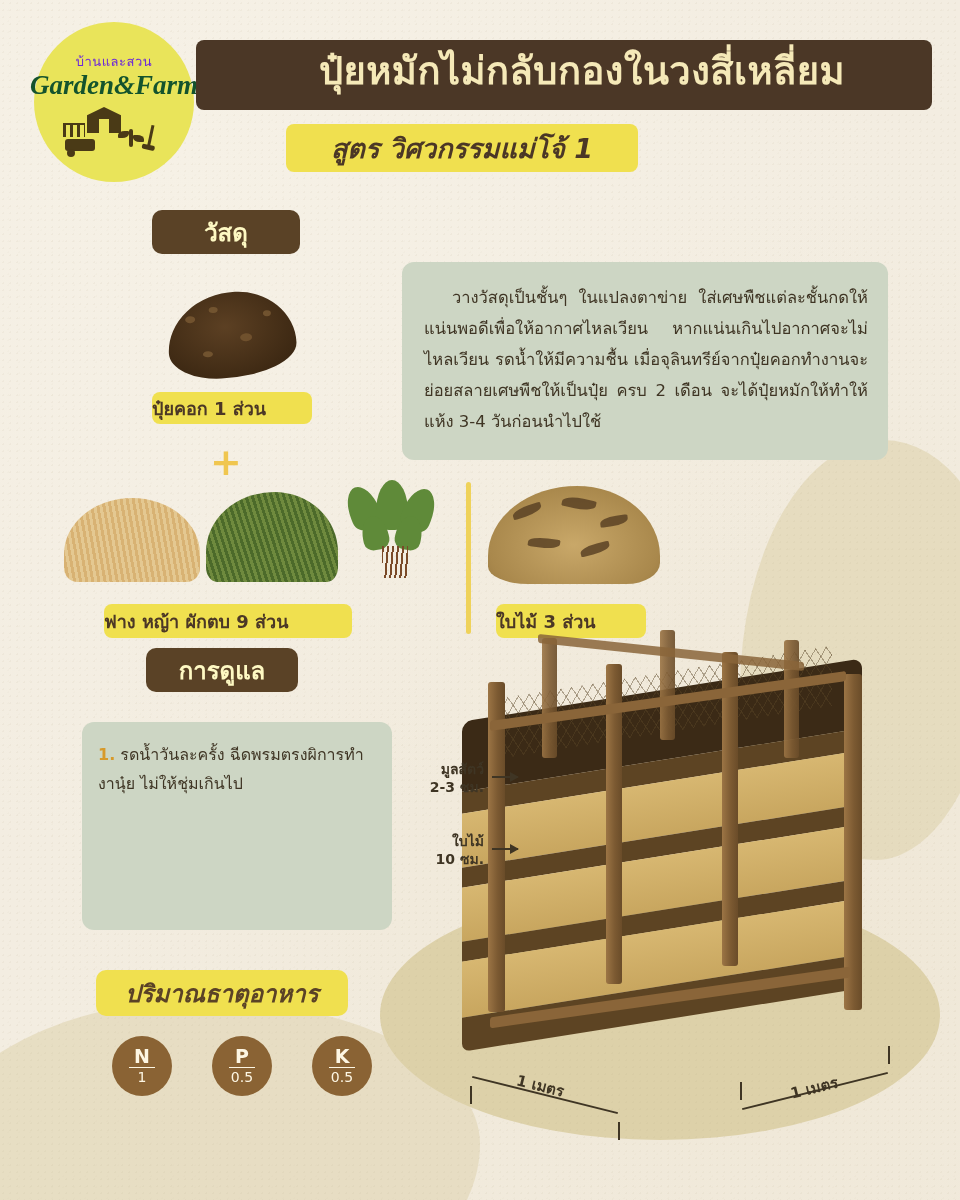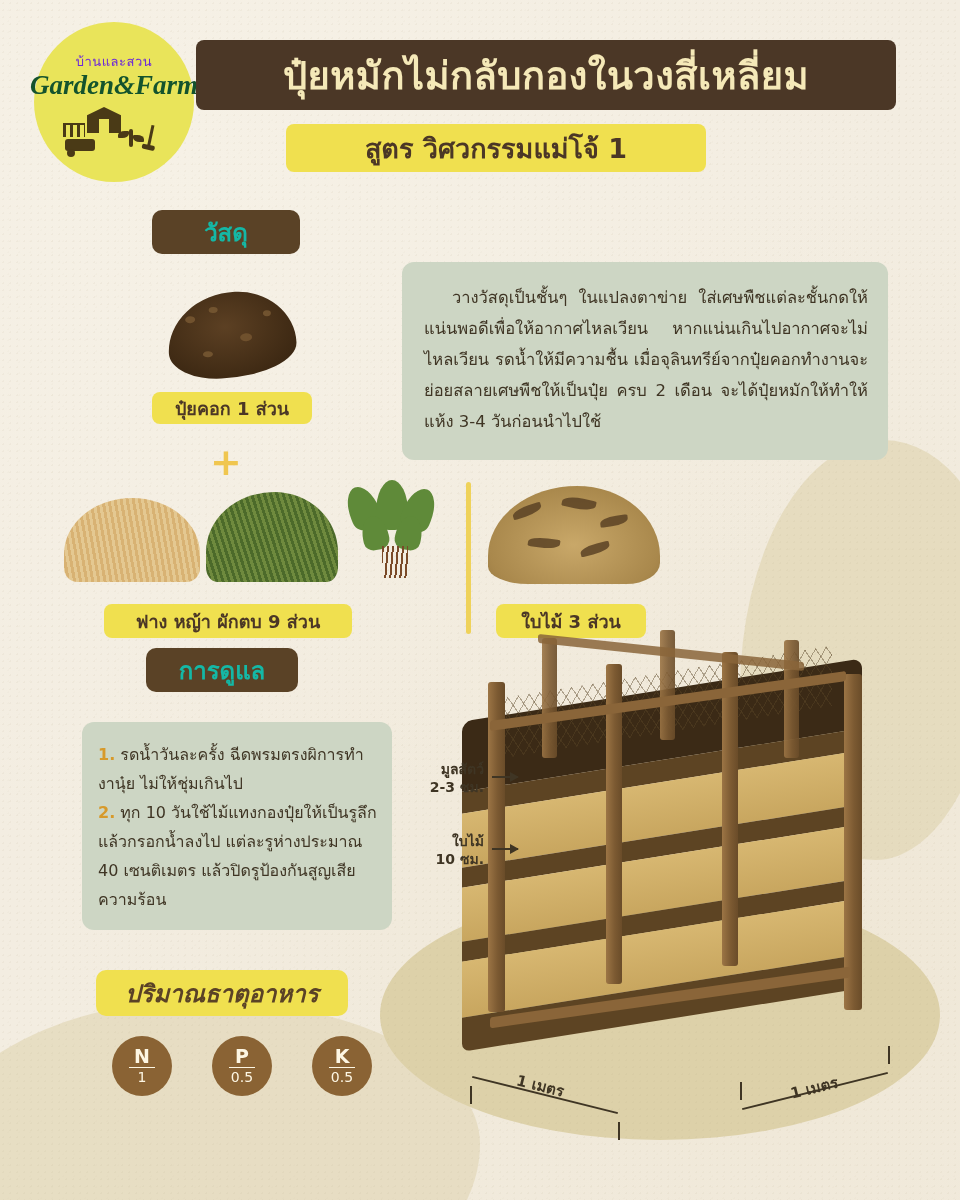--- a/index.html
+++ b/index.html
@@ -41,48 +41,48 @@
   .wheel{position:absolute;left:6px;top:32px;width:30px;height:12px;background:#4a3a16;border-radius:3px;}
   .wheel:after{content:"";position:absolute;left:2px;top:10px;width:8px;height:8px;border-radius:50%;background:#4a3a16;}
   .sprout{position:absolute;left:70px;top:22px;width:4px;height:18px;background:#4a3a16;border-radius:2px;}
   .sprout:before,.sprout:after{content:"";position:absolute;width:11px;height:7px;background:#4a3a16;border-radius:60% 10% 60% 10%;}
   .sprout:before{left:-11px;top:2px;}
   .sprout:after{left:4px;top:6px;transform:scaleX(-1);}
   .tool{position:absolute;left:90px;top:18px;width:3px;height:24px;background:#4a3a16;transform:rotate(12deg);}
   .tool:after{content:"";position:absolute;left:-5px;top:20px;width:13px;height:5px;background:#4a3a16;border-radius:2px;}
 
   .title-bar{position:absolute;left:196px;top:40px;width:700px;height:70px;background:#4b3726;
-             border-radius:8px;display:flex;align-items:center;justify-content:center;}
+             border-radius:8px;display:flex;align-items:flex-start;justify-content:center;padding-left:36px;}
   .title-bar span{color:#f5e9b8;font-size:38px;font-weight:bold;letter-spacing:.5px;}
-  .subtitle-bar{position:absolute;left:286px;top:124px;width:420px;height:48px;background:#f0e04f;
-             border-radius:8px;display:flex;align-items:center;justify-content:center;}
+  .subtitle-bar{position:absolute;left:286px;top:124px;width:352px;height:48px;background:#f0e04f;
+             border-radius:8px;display:flex;align-items:center;justify-content:center;font-style:italic;}
   .subtitle-bar span{color:#4b3726;font-size:27px;font-weight:bold;}
 
   
   .chip{position:absolute;background:#5a4226;border-radius:10px;display:flex;align-items:center;justify-content:center;}
-  .chip span{color:#14b8a6;font-size:24px;font-weight:bold;}
+  .chip span{color:#fef9c3;font-size:24px;font-weight:bold;}
   .chip-materials{left:152px;top:210px;width:148px;height:44px;}
   .chip-working{left:576px;top:210px;width:164px;height:44px;}
   .chip-care{left:146px;top:648px;width:152px;height:44px;}
   .chip-nutrient{left:96px;top:970px;width:252px;height:46px;background:#f0e04f;font-style:italic;}
   .chip-nutrient span{color:#5a4226;font-size:24px;}
 
   
   .work-panel{position:absolute;left:402px;top:262px;width:486px;height:198px;background:#cdd6c4;border-radius:12px;}
   .work-text{position:absolute;left:424px;top:282px;width:444px;font-size:16.5px;line-height:31px;color:#3f3524;text-align:justify;text-indent:28px;}
 
   
   .manure{position:absolute;left:168px;top:292px;width:128px;height:86px;
           background:radial-gradient(ellipse at 45% 40%,#5c4023 0%,#3f2a14 70%,#33210f 100%);
           border-radius:54% 46% 60% 40%/68% 62% 38% 32%;transform:rotate(-3deg);}
   .manure:before{content:"";position:absolute;left:18px;top:22px;width:10px;height:7px;background:#7a5a33;border-radius:50%;opacity:.8;}
   .manure:after{content:"";position:absolute;left:72px;top:42px;width:12px;height:8px;background:#7a5a33;border-radius:50%;opacity:.75;}
   .manure-dot{position:absolute;background:#7b5b35;border-radius:50%;opacity:.8;}
 
-  .label{position:absolute;background:#f0e04f;border-radius:8px;display:flex;align-items:center;justify-content:center;}
+  .label{position:absolute;background:#f0e04f;border-radius:8px;display:flex;align-items:center;}
   .label span{color:#4b3726;font-size:18px;font-weight:bold;}
   .label-manure{left:152px;top:392px;width:160px;height:32px;}
   .label-straw{left:104px;top:604px;width:248px;height:34px;}
   .label-leaves{left:496px;top:604px;width:150px;height:34px;}
 
   .plus{position:absolute;left:210px;top:440px;font-size:38px;color:#f0c64f;font-weight:bold;}
 
   .straw{position:absolute;left:64px;top:498px;width:136px;height:84px;
          background:repeating-linear-gradient(80deg,#e4c891 0 3px,#d8b273 3px 6px);
          border-radius:60% 60% 12% 12%/80% 80% 20% 20%;}
@@ -223,24 +223,20 @@
   <div class="label label-leaves">
     <span>ใบไม้ 3 ส่วน</span>
   </div>
 
   <div class="care-panel"></div>
   <div class="care-list">
     <div>
       <span class="care-num">1.</span>
       <span>รดน้ำวันละครั้ง ฉีดพรมตรงผิการทำงานุ๋ย ไม่ให้ชุ่มเกินไป</span>
     </div>
-    <div>
-      <span class="care-num">2.</span>
-      <span>ทุก 10 วันใช้ไม้แทงกองปุ๋ยให้เป็นรูลึกแล้วกรอกน้ำลงไป แต่ละรูห่างประมาณ 40 เซนติเมตร แล้วปิดรูป้องกันสูญเสียความร้อน</span>
-    </div>
   </div>
 
   <div class="npk">
     <div class="npk-circle">
       <div class="npk-letter">N</div>
       <div class="npk-rule"></div>
       <div class="npk-value">1</div>
     </div>
     <div class="npk-circle">
       <div class="npk-letter">P</div>

